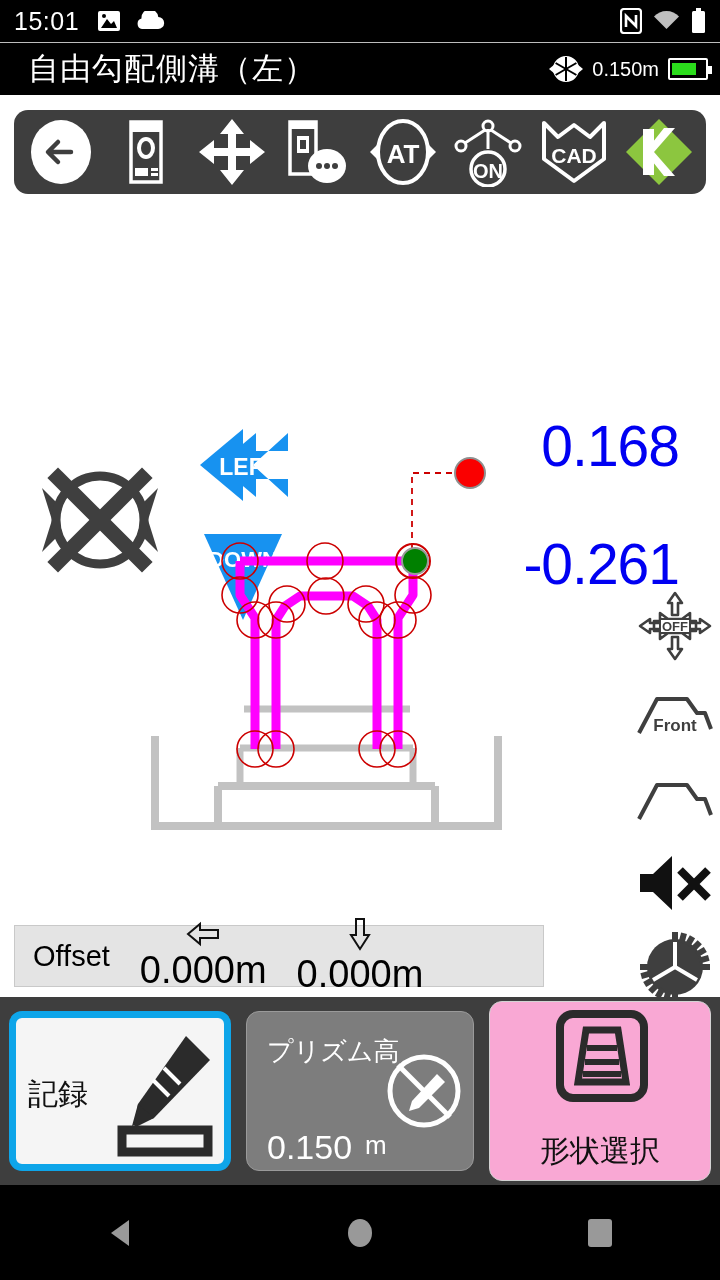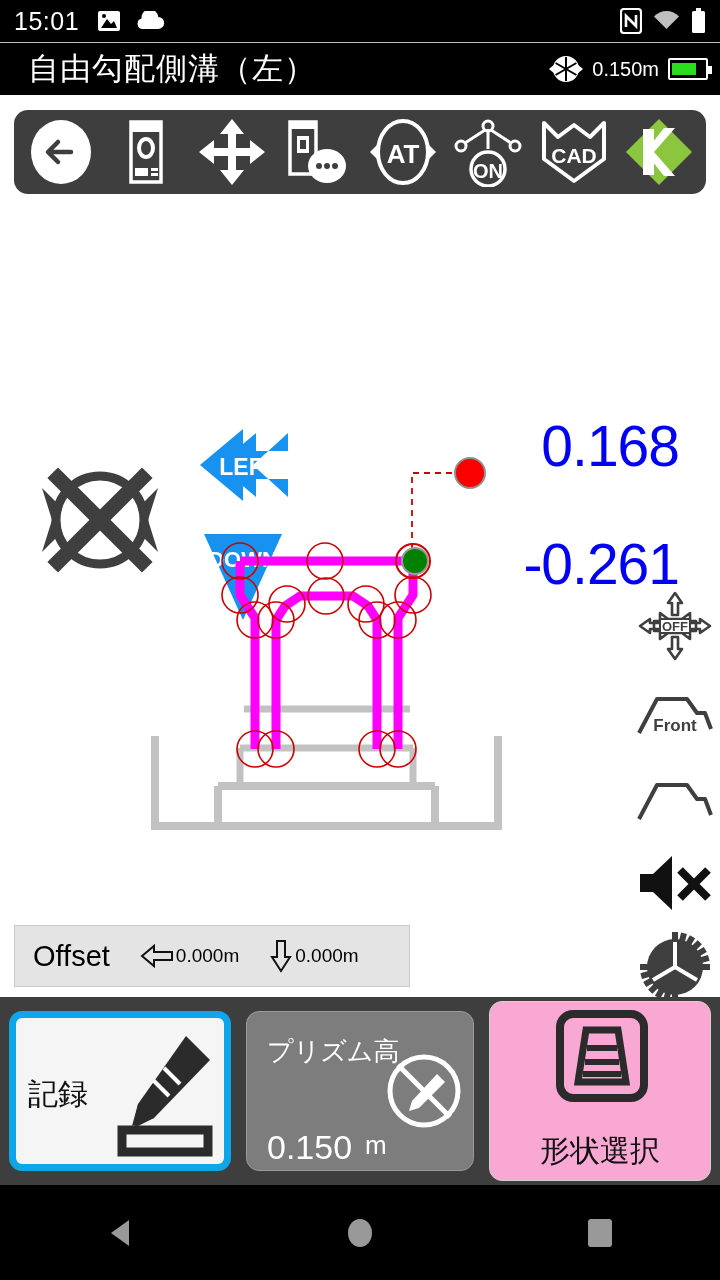--- a/index.html
+++ b/index.html
@@ -48,26 +48,26 @@
 
   
   .cad { position:absolute; left:0; top:448px; width:630px; height:470px; }
 
   
   .rail { position:absolute; right:0; top:588px; width:90px; height:420px; }
   .rail-btn { position:absolute; left:0; width:90px; display:flex;
               align-items:center; justify-content:center; }
 
   
-  .offsetbar { position:absolute; left:14px; top:925px; width:396px; height:62px;
+  .offsetbar { position:absolute; left:14px; top:925px; width:530px; height:62px;
                background:#e4e4e4; border:1px solid #c9c9c9;
                display:flex; align-items:center; }
   .offsetbar .lbl { font-size:29px; color:#000; margin-left:18px; }
-  .offsetbar .ov { font-size:19px; color:#000; display:flex; align-items:center;
-                   margin-left:30px; gap:2px; }
+  .offsetbar .ov { font-size:38px; color:#000; display:flex; align-items:center;
+                   margin-left:30px; gap:2px;flex-direction:column; }
 
   
   .actionbar { position:absolute; left:0; top:997px; width:720px; height:188px;
                background:#3e3e3e; display:flex; align-items:center;
                justify-content:space-between; padding:0 9px; }
   .act { border-radius:13px; position:relative; }
   .act-rec  { width:222px; height:160px; background:#f5f5f5; border:7px solid #0ea5e9; }
   .act-prsm { width:228px; height:160px; background:#7d7d7d; border:1px solid #9a9a9a; }
   .act-shape{ width:222px; height:180px; background:#f9a8d4; border:1px solid #d3d3d3; }
   .act-rec .lab { position:absolute; left:12px; top:56px; font-size:30px; color:#111;

